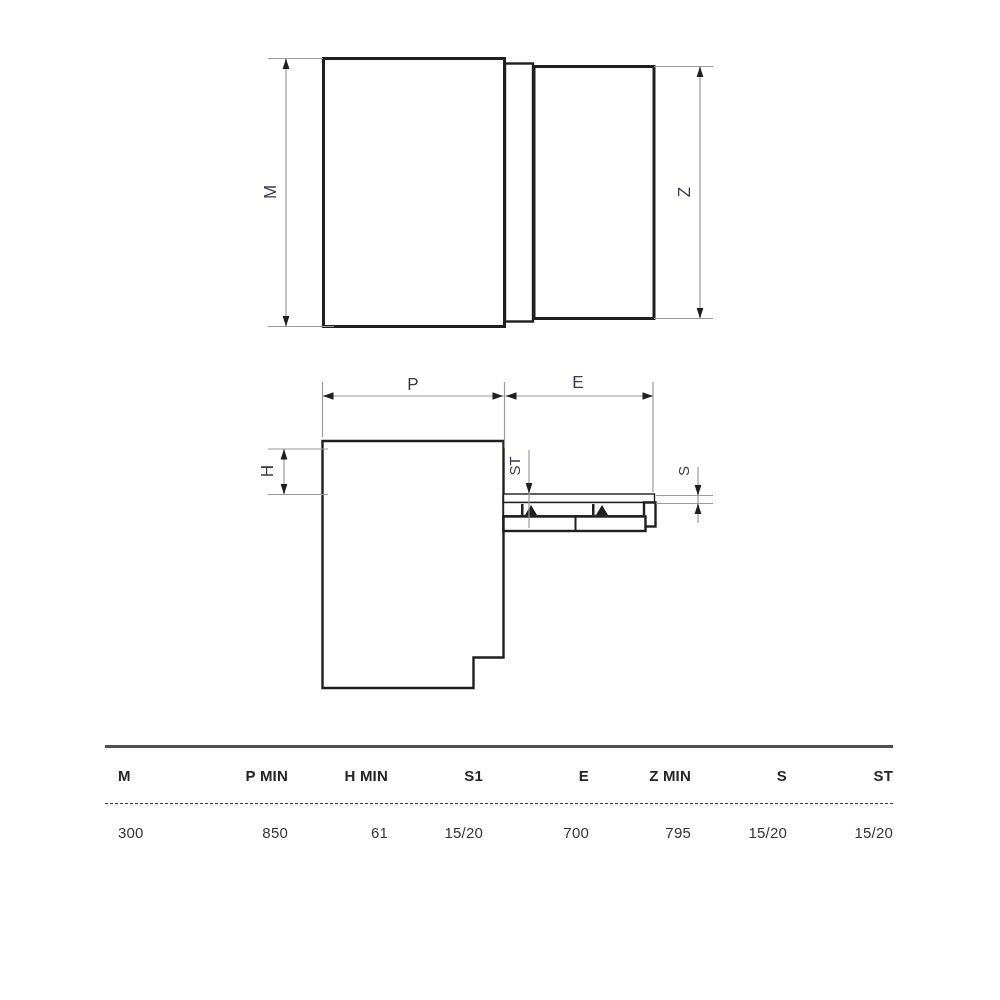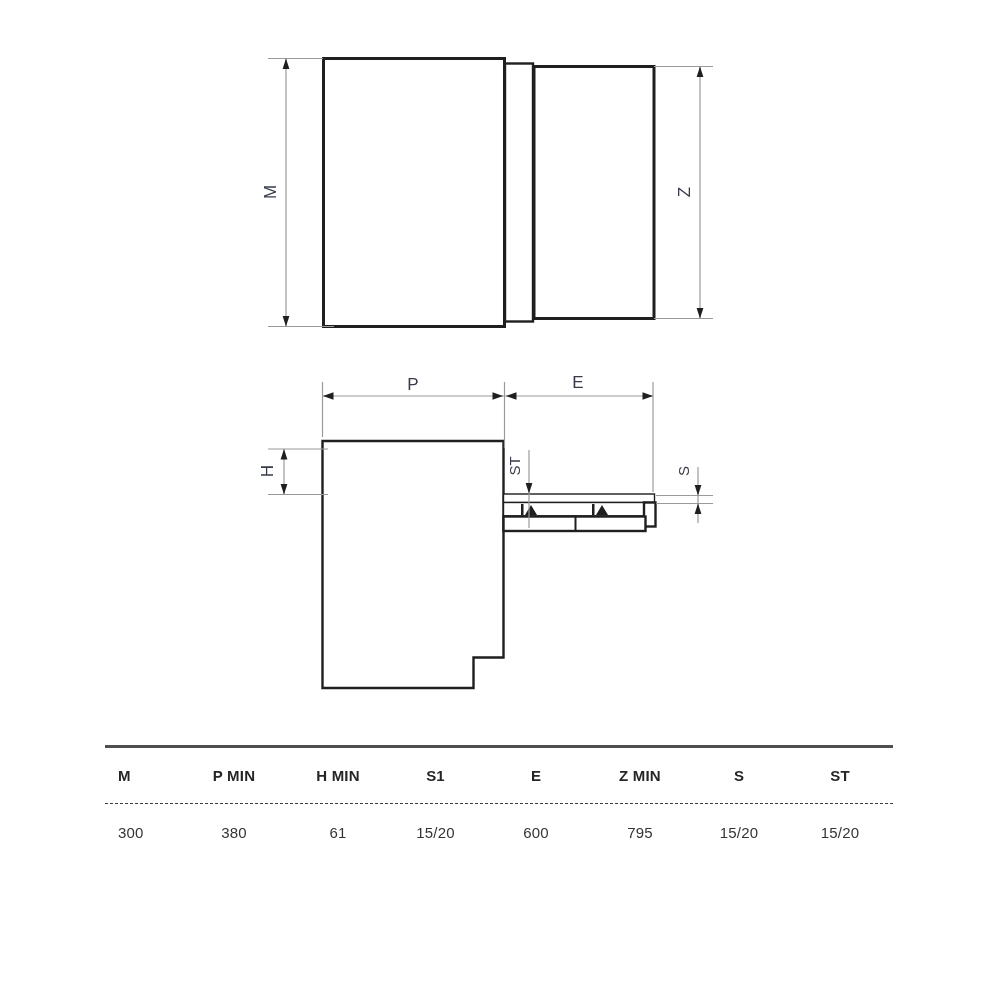--- a/index.html
+++ b/index.html
@@ -43,21 +43,21 @@
     align-items:center;
   }
   .spec-row.head{
     height:55px;
     border-bottom:1px dashed #3c3c3c;
   }
   .spec-row.vals{
     height:57px;
   }
   .cell{
-    text-align:center;
+    text-align:right;
     font-size:15px;
     color:#343434;
     letter-spacing:0.2px;
   }
   .head .cell{font-weight:bold;color:#262626;}
   .cell.first{text-align:left;padding-left:13px;}
 </style>
 </head>
 <body>
 
@@ -152,23 +152,23 @@
       <div class="cell">P MIN</div>
       <div class="cell">H MIN</div>
       <div class="cell">S1</div>
       <div class="cell">E</div>
       <div class="cell">Z MIN</div>
       <div class="cell">S</div>
       <div class="cell">ST</div>
     </div>
     <div class="spec-row vals">
       <div class="cell first">300</div>
-      <div class="cell">380</div>
+      <div class="cell">850</div>
       <div class="cell">61</div>
       <div class="cell">15/20</div>
-      <div class="cell">600</div>
+      <div class="cell">700</div>
       <div class="cell">795</div>
       <div class="cell">15/20</div>
       <div class="cell">15/20</div>
     </div>
   </div>
 
 </div>
 
 </body></html>

